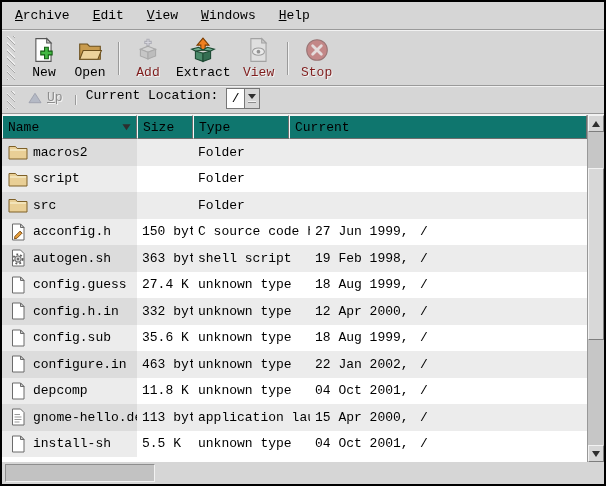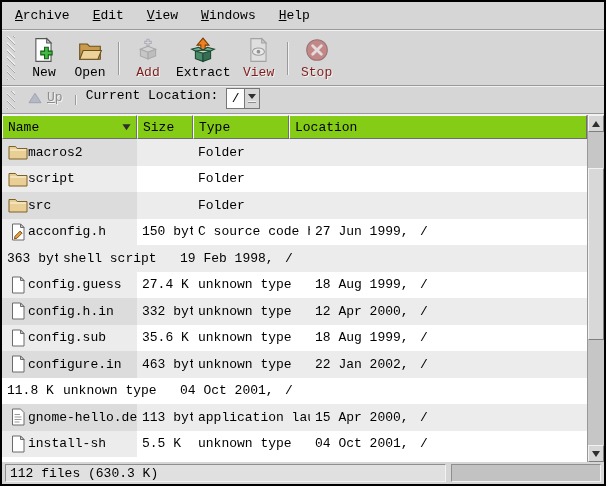--- a/index.html
+++ b/index.html
@@ -34,31 +34,31 @@
   .combo { display:flex; height:21px; border:1px solid #777; background:#fff; align-items:stretch; }
   .combo-value { width:17px; display:flex; align-items:center; justify-content:center; font-size:13px; }
   .combo-btn { width:15px; background:#d6d6d6; border-left:1px solid #777;
     display:flex; flex-direction:column; align-items:center; justify-content:center; gap:2px; }
   .combo-arrow { width:0; height:0; border-left:4px solid transparent; border-right:4px solid transparent; border-top:5px solid #2e2e2e; }
   .combo-ridge { width:8px; height:2px; border-top:1px solid #f2f2f2; border-bottom:1px solid #8a8a8a; }
   
   .list-area { flex:1; display:flex; min-height:0; }
   .table { flex:1; display:flex; flex-direction:column; min-width:0; }
   .headers { display:flex; height:24px; flex:none; }
-  .hcell { background:#84cc16; display:flex; align-items:center; padding:0 5px; font-size:13px;
+  .hcell { background:#0f766e; display:flex; align-items:center; padding:0 5px; font-size:13px;
     border-top:1px solid #f6f6f6; border-left:1px solid #f6f6f6;
     border-right:1px solid #6e6e6e; border-bottom:1px solid #6e6e6e; }
   .col-name { width:135px; } .col-size { width:56px; } .col-type { width:96px; }
   .col-date { width:105px; } .col-location { flex:1; }
   .sort-arrow { display:none; margin-left:auto; width:9px; height:8px; flex:none; }
   .sorted .sort-arrow { display:block; }
   .rows { flex:1; background:#fff; overflow:hidden; }
   .row { display:flex; height:26.5px; }
   .cell { display:flex; align-items:center; padding:0 5px; height:100%; overflow:hidden; white-space:nowrap; }
-  .cell-name { width:135px; padding-left:6px; }
+  .cell-name { width:135px; gap:5px; padding-left:6px; }
   .cell-size { width:56px; } .cell-type { width:117px; } .cell-date { width:105px; } .cell-loc { flex:1; }
   .rows .row:nth-of-type(odd) { background:#ececec; }
   .rows .row:nth-of-type(odd) .cell-name { background:#dcdcdc; }
   .rows .row:nth-of-type(even) { background:#ffffff; }
   .rows .row:nth-of-type(even) .cell-name { background:#ececec; }
   .row-icon { width:20px; height:18px; flex:none; }
   
   .scrollbar { width:17px; flex:none; display:flex; flex-direction:column; background:#c6c6c6; border-left:1px solid #989898; }
   .sb-btn { height:17px; flex:none; background:#d6d6d6; display:flex; align-items:center; justify-content:center;
     border:1px solid; border-color:#f2f2f2 #7e7e7e #7e7e7e #f2f2f2; }
@@ -255,21 +255,21 @@
 
           </div>
 
           <div class="hcell col-type">
             <span>Type</span>
 
           </div>
 
 
           <div class="hcell col-location">
-            <span>Location</span>
+            <span>Current</span>
 
           </div>
         </div>
       <div class="rows">
 
           <div class="row">
             <div class="cell cell-name">
               <svg class="row-icon">
                 <use href="#row-folder"></use>
               </svg>
@@ -314,20 +314,26 @@
               </svg>
               <span>acconfig.h</span>
             </div>
             <div class="cell cell-size">150 bytes</div>
             <div class="cell cell-type">C source code header</div>
             <div class="cell cell-date">27 Jun 1999, 21:49</div>
             <div class="cell cell-loc">/</div>
           </div>
 
           <div class="row">
+            <div class="cell cell-name">
+              <svg class="row-icon">
+                <use href="#row-doc-gear"></use>
+              </svg>
+              <span>autogen.sh</span>
+            </div>
             <div class="cell cell-size">363 bytes</div>
             <div class="cell cell-type">shell script</div>
             <div class="cell cell-date">19 Feb 1998, 14:31</div>
             <div class="cell cell-loc">/</div>
           </div>
 
           <div class="row">
             <div class="cell cell-name">
               <svg class="row-icon">
                 <use href="#row-doc"></use>
@@ -373,20 +379,26 @@
               </svg>
               <span>configure.in</span>
             </div>
             <div class="cell cell-size">463 bytes</div>
             <div class="cell cell-type">unknown type</div>
             <div class="cell cell-date">22 Jan 2002, 05:35</div>
             <div class="cell cell-loc">/</div>
           </div>
 
           <div class="row">
+            <div class="cell cell-name">
+              <svg class="row-icon">
+                <use href="#row-doc"></use>
+              </svg>
+              <span>depcomp</span>
+            </div>
             <div class="cell cell-size">11.8 K</div>
             <div class="cell cell-type">unknown type</div>
             <div class="cell cell-date">04 Oct 2001, 18:12</div>
             <div class="cell cell-loc">/</div>
           </div>
 
           <div class="row">
             <div class="cell cell-name">
               <svg class="row-icon">
                 <use href="#row-doc-lines"></use>
@@ -420,19 +432,16 @@
       <div class="sb-track">
         <div class="sb-thumb"></div>
       </div>
       <div class="sb-btn">
           <div class="tri-down"></div>
         </div>
     </div>
   </div>
 
   <div class="statusbar">
-    <div class="status-left">
-      <span>112 files (630.3 K)</span>
-    </div>
     <div class="status-right"></div>
   </div>
 
 </div>
 
 </body></html>

